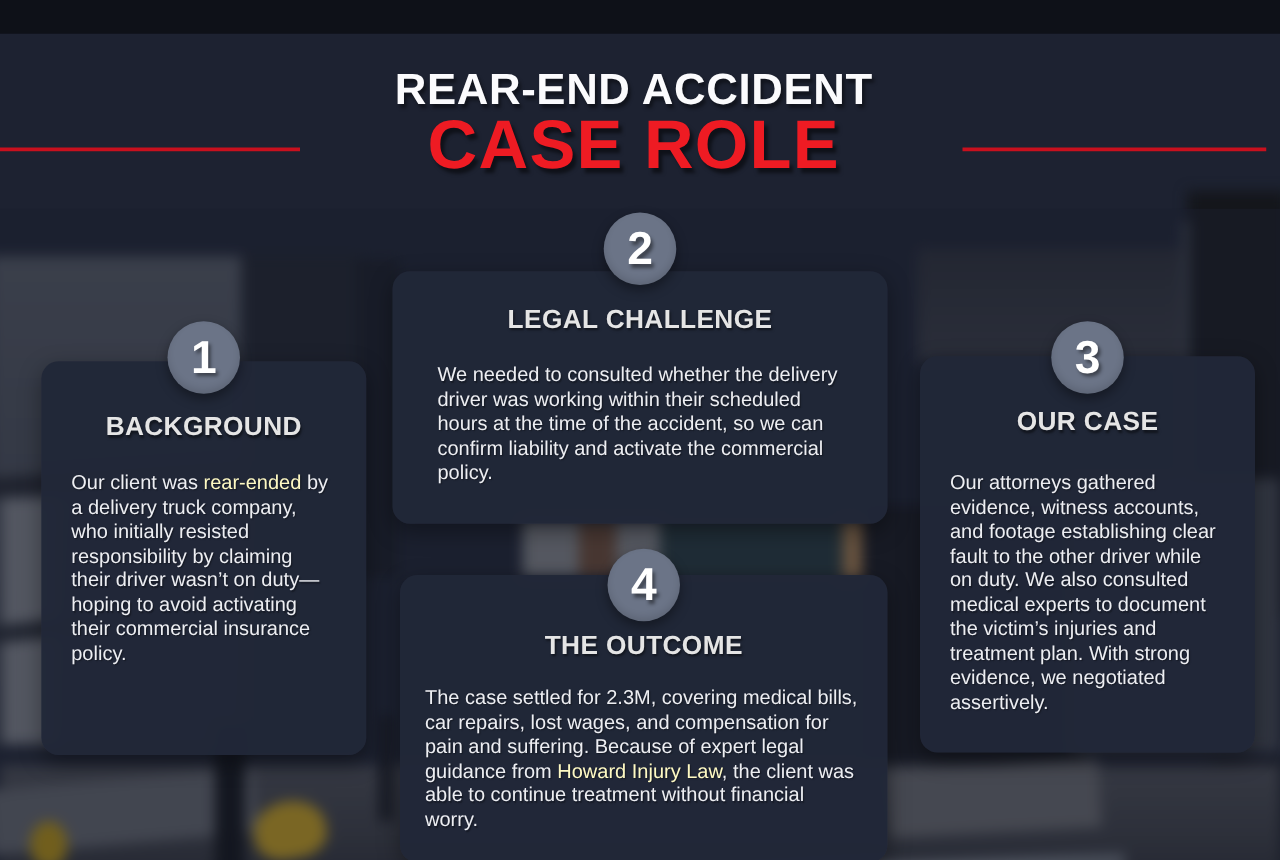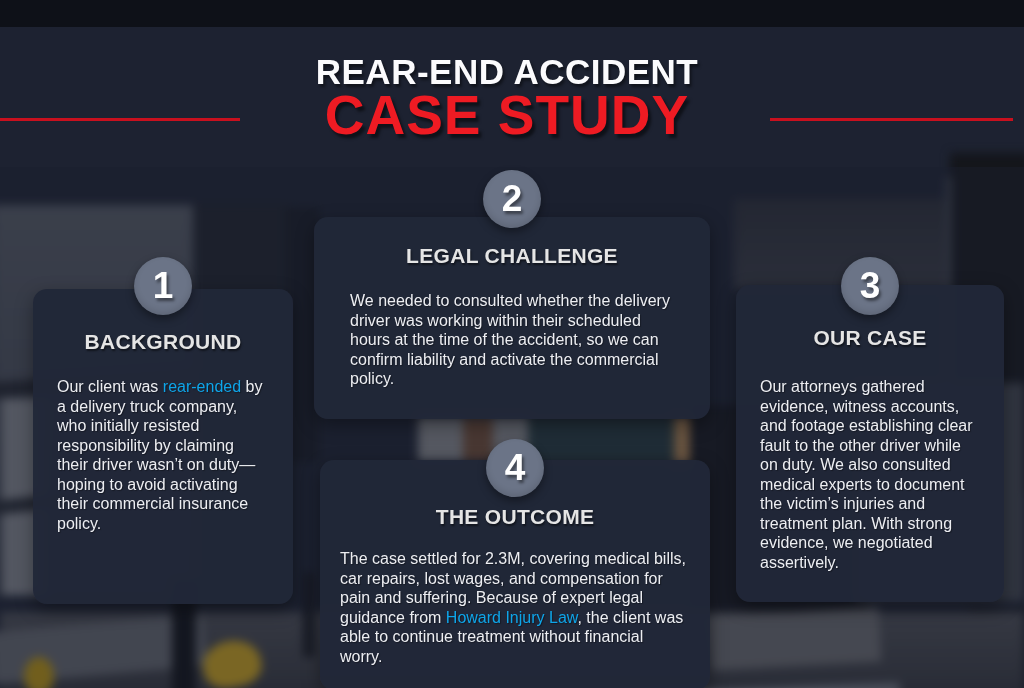--- a/index.html
+++ b/index.html
@@ -92,21 +92,21 @@
     color:#e5e5e5; text-shadow:1px 2px 2px rgba(0,0,0,0.5);
     margin-bottom:23px;
   }
   .card3 .card-title { margin-bottom:27px; }
   .card4 .card-title { margin-bottom:20px; }
 
   .card-body {
     font-size:16px; line-height:19.5px; color:#edeef2; text-align:left;
     text-shadow:1px 1px 1px rgba(0,0,0,0.35);
   }
-  .card-body .red { color:#0ea5e9; }
+  .card-body .red { color:#fef9c3; }
 </style>
 </head>
 <body>
 
 <div class="canvas">
 
   <div class="bg">
     <div class="wall-left"></div>
     <div class="window-left"></div>
     <div class="crossbar-left1"></div>
@@ -132,21 +132,21 @@
     <div class="yellow-big"></div>
     <div class="rail-metal"></div>
     <div class="rail-metal2"></div>
   </div>
   <div class="bg-overlay"></div>
 
   <div class="header">
     <div class="rule rule-left"></div>
     <div class="rule rule-right"></div>
     <h1 class="title-line1">REAR-END ACCIDENT</h1>
-    <h2 class="title-line2">CASE STUDY</h2>
+    <h2 class="title-line2">CASE ROLE</h2>
   </div>
 
   <section class="card card1">
     <div class="badge">
       <span>1</span>
     </div>
     <h3 class="card-title">BACKGROUND</h3>
     <p class="card-body"><span>Our client was </span><span class="red">rear-ended</span><span> by a delivery truck company, who initially resisted responsibility by claiming their driver wasn’t on duty—hoping to avoid activating their commercial insurance policy.</span></p>
   </section>
 

